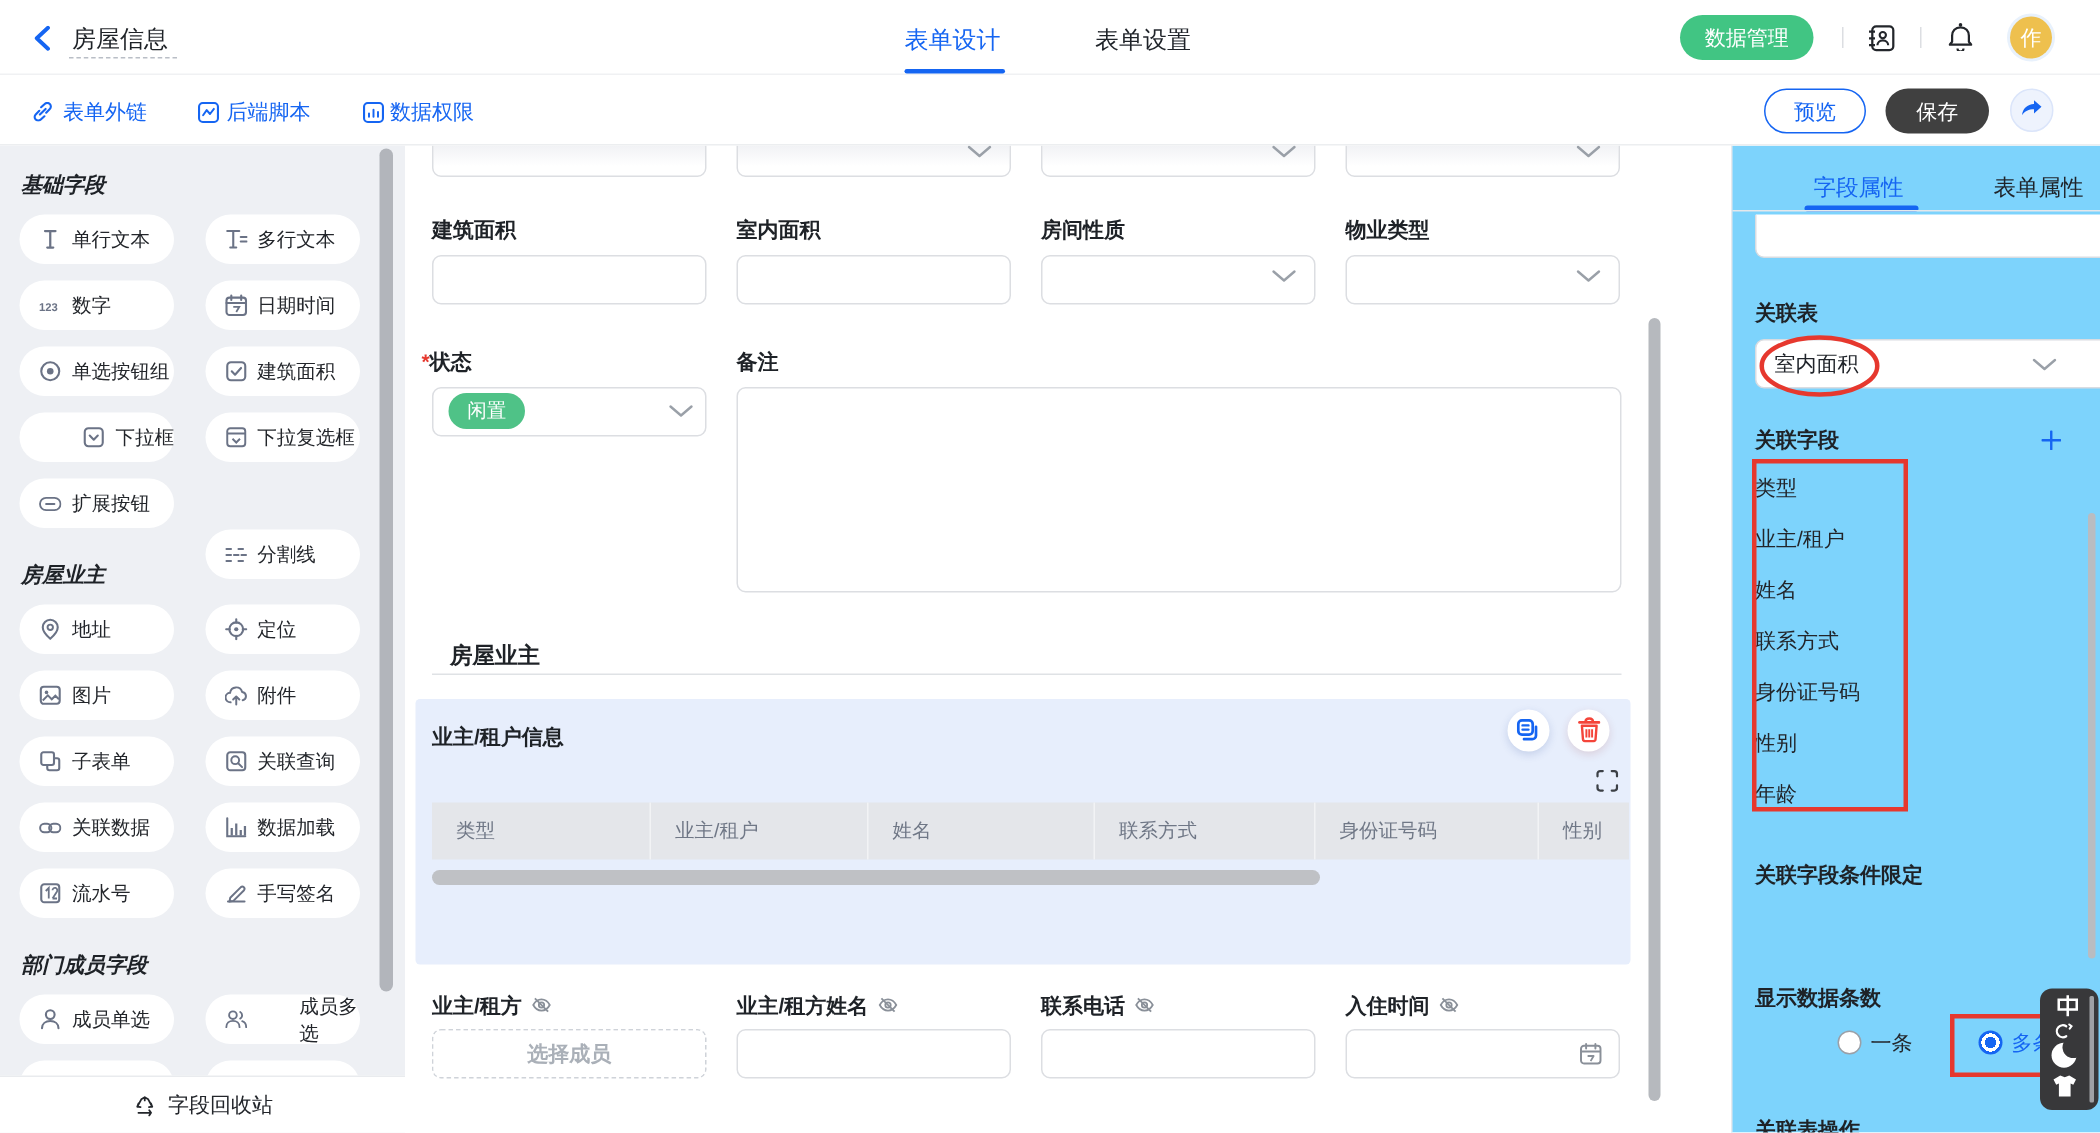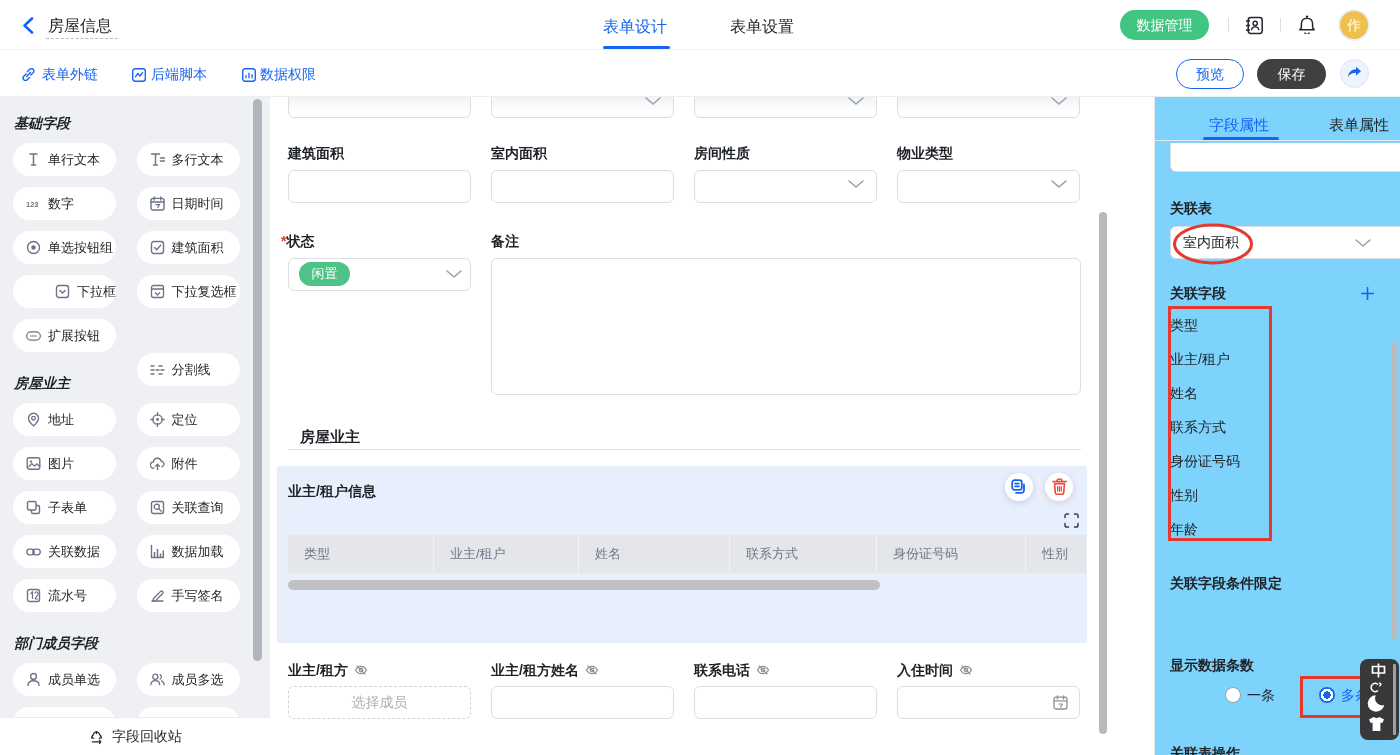--- a/index.html
+++ b/index.html
@@ -309,21 +309,21 @@
     </div>
     <div class="fbtn abs" style="left: 13px; top: 566px;">
       <span class="ic">
         <svg width="15" height="15" viewBox="0 0 15 15">
           <circle cx="7.5" cy="4.4" r="2.9" fill="none" stroke="#6b7386" stroke-width="1.4"></circle>
           <path d="M2 13.5 c0-3 2.4-4.8 5.5-4.8 s5.5 1.8 5.5 4.8" fill="none" stroke="#6b7386" stroke-width="1.4" stroke-linecap="round"></path>
         </svg>
       </span>
       <span>成员单选</span>
     </div>
-    <div class="fbtn abs" style="left: 136.5px; top: 566px;">
+    <div class="fbtn abs" style="left: 136.5px; top: 566px; gap: 28px;">
       <span class="ic">
         <svg width="17" height="15" viewBox="0 0 17 15">
           <circle cx="6" cy="4.4" r="2.9" fill="none" stroke="#6b7386" stroke-width="1.4"></circle>
           <path d="M1 13.5 c0-3 2.2-4.8 5-4.8 s5 1.8 5 4.8" fill="none" stroke="#6b7386" stroke-width="1.4" stroke-linecap="round"></path>
           <path d="M11.5 2 a2.9 2.9 0 0 1 0 5 M13 9 c1.8 .6 3 2.2 3 4.5" fill="none" stroke="#6b7386" stroke-width="1.4" stroke-linecap="round"></path>
         </svg>
       </span>
       <span>成员多选</span>
     </div>
     <div class="fbtn abs" style="left: 13px; top: 610px;">
@@ -400,21 +400,21 @@
   <div class="lbl" style="left:424px; top:565px;">联系电话<svg class="eyeoff" width="14" height="14" viewBox="0 0 14 14">
         <path d="M1.5 7 C2.8 4.6 4.8 3.3 7 3.3 S11.2 4.6 12.5 7 C11.2 9.4 9.2 10.7 7 10.7 S2.8 9.4 1.5 7 Z" fill="none" stroke="#8a9099" stroke-width="1.2"></path>
         <circle cx="7" cy="7" r="1.8" fill="none" stroke="#8a9099" stroke-width="1.2"></circle>
         <path d="M2.6 2.6 L11.4 11.4" stroke="#8a9099" stroke-width="1.2"></path>
       </svg></div>
   <div class="lbl" style="left:627px; top:565px;">入住时间<svg class="eyeoff" width="14" height="14" viewBox="0 0 14 14">
         <path d="M1.5 7 C2.8 4.6 4.8 3.3 7 3.3 S11.2 4.6 12.5 7 C11.2 9.4 9.2 10.7 7 10.7 S2.8 9.4 1.5 7 Z" fill="none" stroke="#8a9099" stroke-width="1.2"></path>
         <circle cx="7" cy="7" r="1.8" fill="none" stroke="#8a9099" stroke-width="1.2"></circle>
         <path d="M2.6 2.6 L11.4 11.4" stroke="#8a9099" stroke-width="1.2"></path>
       </svg></div>
-  <div class="inp" style="left:18px; top:589px; border-style:dashed; border-color:#cfd3d9; text-align:center; line-height:31px; font-size:14px; color:#aab0b8;">选择成员</div>
+  <div class="inp" style="left:18px; top:589px; border-style:dashed; border-color:#cfd3d9; text-align:center; line-height:31px; font-size:14px; color:#aab0b8;font-weight:bold;">选择成员</div>
   <div class="inp" style="left:221px; top:589px;"></div>
   <div class="inp" style="left:424px; top:589px;"></div>
   <div class="inp" style="left:627px; top:589px;"></div>
   <svg style="position:absolute; left:783px; top:598px;" width="15" height="15" viewBox="0 0 15 15">
       <rect x="1" y="2.2" width="13" height="11.8" rx="2" fill="none" stroke="#8a9099" stroke-width="1.3"></rect>
       <path d="M1 6 h13" stroke="#8a9099" stroke-width="1.2"></path>
       <path d="M4.4 1 v3 M10.6 1 v3" stroke="#8a9099" stroke-width="1.3" stroke-linecap="round"></path>
       <path d="M5.4 9 h4 l-2 3.4" fill="none" stroke="#8a9099" stroke-width="1.2" stroke-linejoin="round"></path>
     </svg>
 </div>

